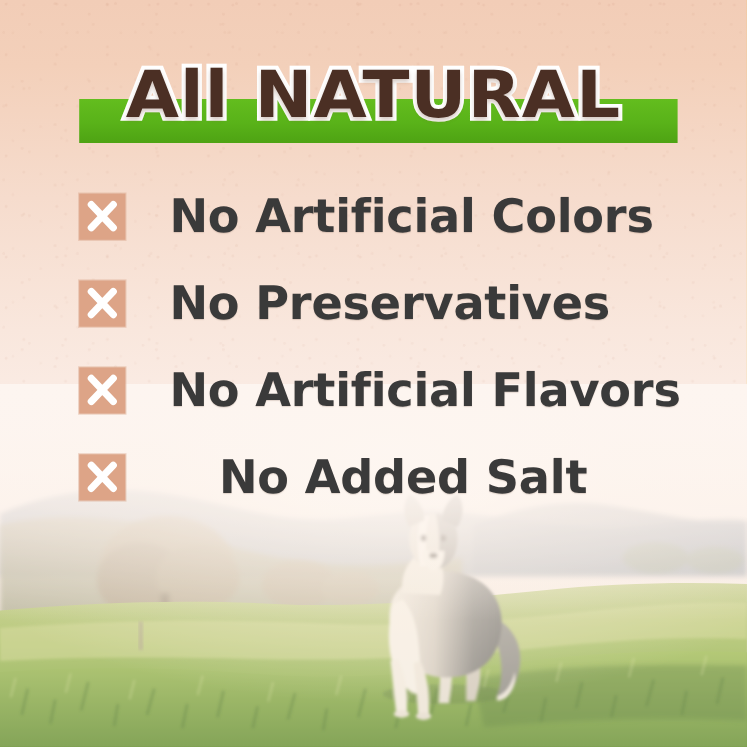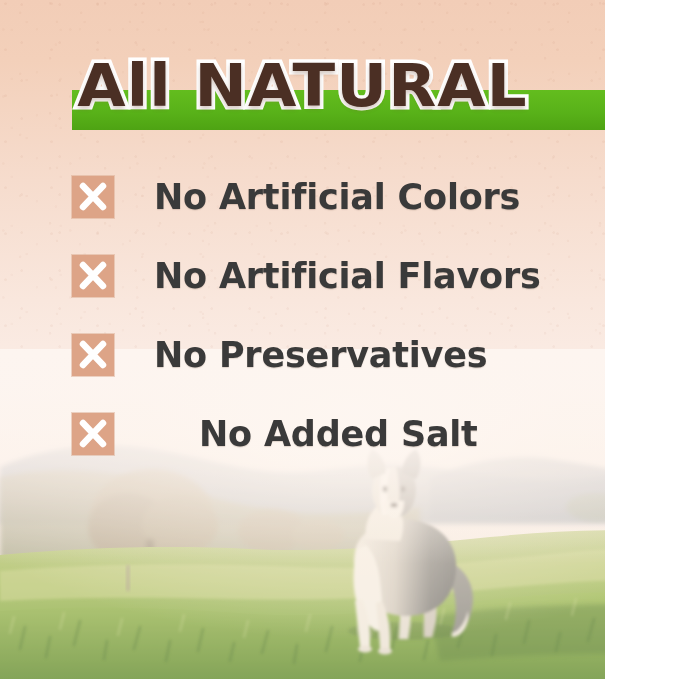--- a/index.html
+++ b/index.html
@@ -6,21 +6,21 @@
     margin: 0;
     padding: 0;
     background: #ffffff;
   }
   body {
     font-family: "Liberation Sans", sans-serif;
   }
 
   #poster {
     position: relative;
-    width: 605px;
+    width: 679px;
     height: 679px;
     overflow: hidden;
     background: #eab308;
   }
 
   
   .bg-base {
     position: absolute;
     inset: 0;
     background:
@@ -120,21 +120,21 @@
     flex: 0 0 42px;
     background: #dda487;
     box-shadow: 0 0 0 1px rgba(215,165,135,.45);
   }
   .xbox svg { display: block; width: 42px; height: 42px; }
 
   .row-label {
     margin-left: 40px;
     font-family: "DejaVu Sans", sans-serif;
     font-weight: bold;
-    font-size: 35px;
+    font-size: 42px;
     line-height: 42px;
     letter-spacing: -0.2px;
     color: #3a3a3a;
     white-space: nowrap;
     text-shadow: 0 1px 1px rgba(140,110,95,.25);
   }
 </style>
 </head>
 <body>
 
@@ -327,30 +327,30 @@
       </span>
       <span class="row-label">No Artificial Colors</span>
     </div>
 
     <div class="row">
       <span class="xbox">
         <svg viewBox="0 0 42 42" aria-hidden="true">
           <path d="M11 10 L31 31 M31 10 L11 31" stroke="#ffffff" stroke-width="6.5" stroke-linecap="round" fill="none"></path>
         </svg>
       </span>
-      <span class="row-label">No Artificial Flavors</span>
+      <span class="row-label">No Preservatives</span>
     </div>
 
     <div class="row">
       <span class="xbox">
         <svg viewBox="0 0 42 42" aria-hidden="true">
           <path d="M11 10 L31 31 M31 10 L11 31" stroke="#ffffff" stroke-width="6.5" stroke-linecap="round" fill="none"></path>
         </svg>
       </span>
-      <span class="row-label">No Preservatives</span>
+      <span class="row-label">No Artificial Flavors</span>
     </div>
 
     <div class="row">
       <span class="xbox">
         <svg viewBox="0 0 42 42" aria-hidden="true">
           <path d="M11 10 L31 31 M31 10 L11 31" stroke="#ffffff" stroke-width="6.5" stroke-linecap="round" fill="none"></path>
         </svg>
       </span>
       <span class="row-label">No Added Salt</span>
     </div>

